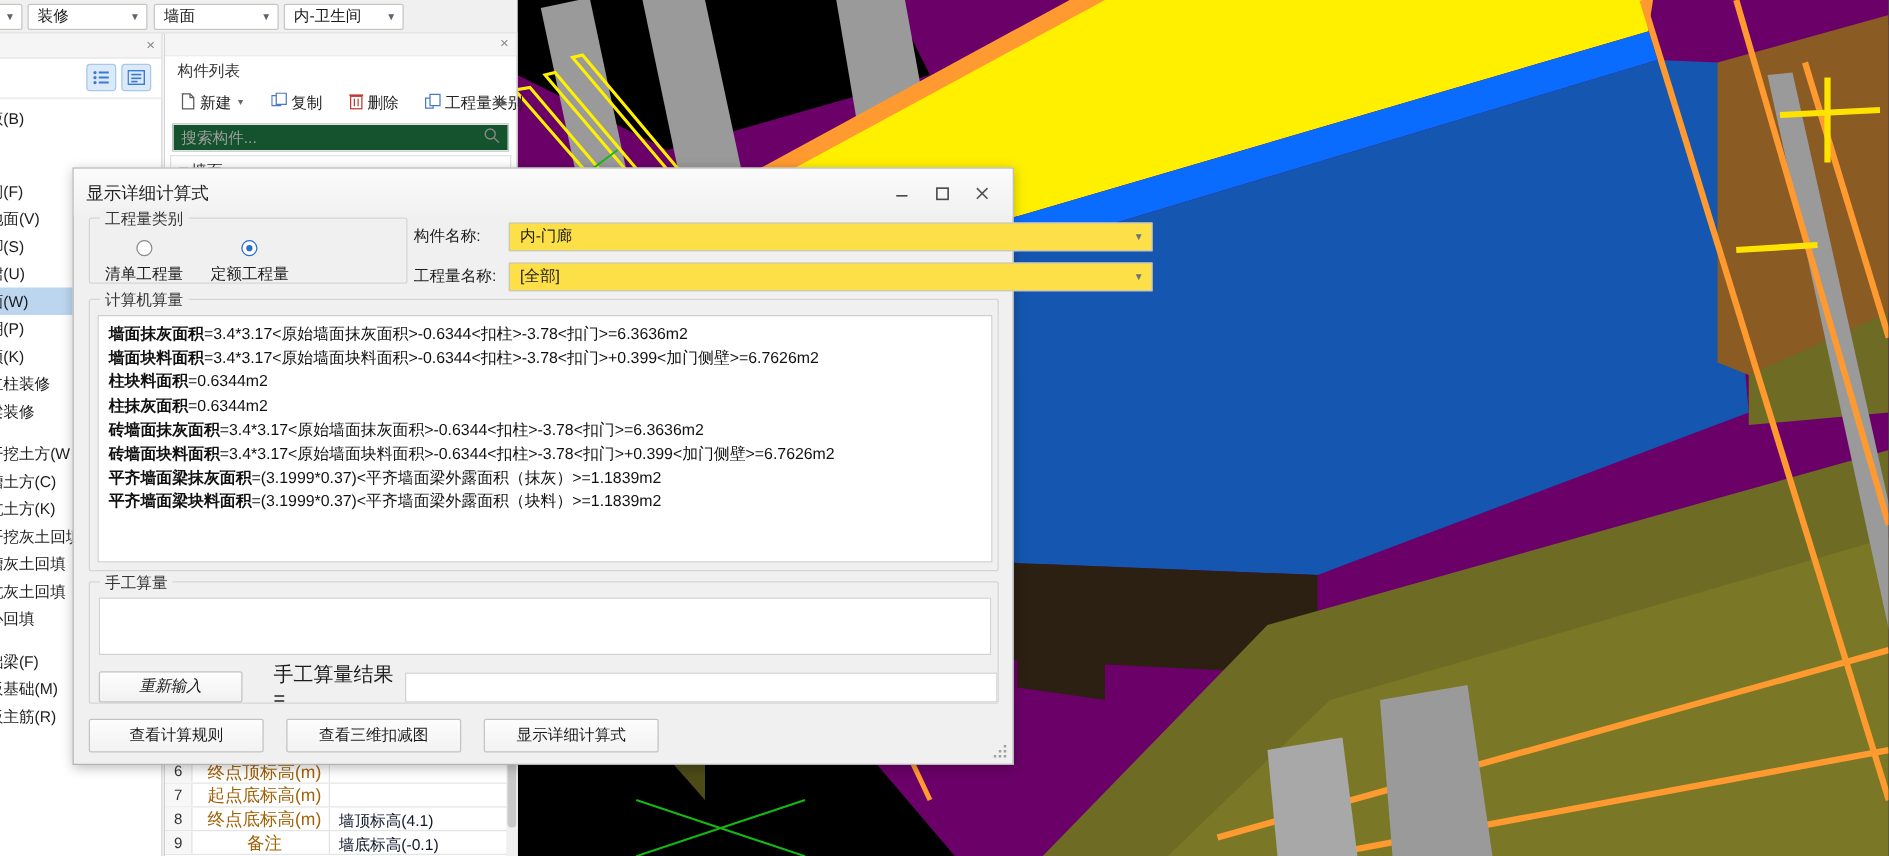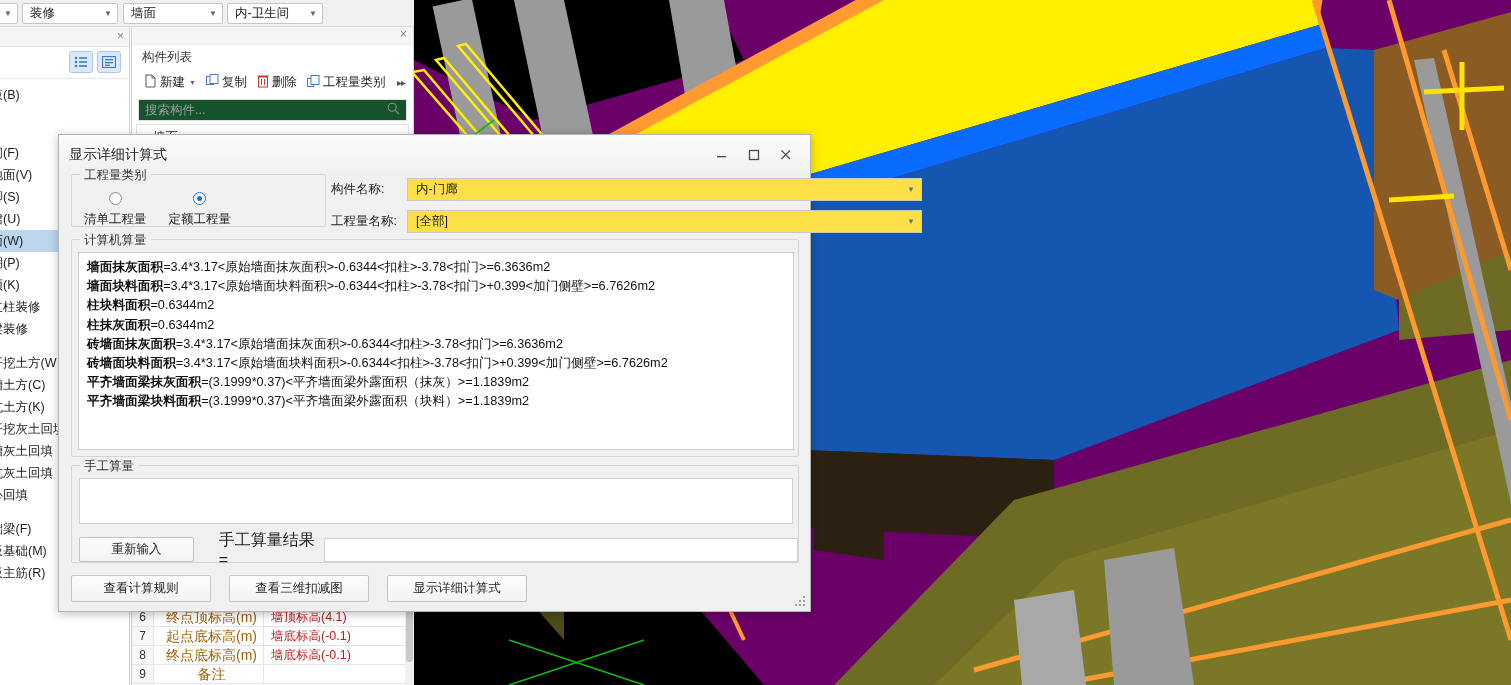--- a/index.html
+++ b/index.html
@@ -86,21 +86,21 @@
     height: 18px; background: #f5f5f5; position: relative;
     border-bottom: 1px solid #ececec;
   }
   #cmplist .cl-close { position: absolute; right: 6px; top: 0px; color: #8a8a8a; font-size: 12px; }
   #cmplist .cl-title {
     height: 24px; line-height: 24px; padding-left: 10px;
     font-size: 12.5px; color: #333;
   }
   #cmplist .cl-toolbar {
     height: 26px; display: flex; align-items: center; padding-left: 8px;
-    gap: 2px; position: relative;
+    gap: 13px; position: relative;
   }
   .tbtn {
     display: flex; align-items: center; gap: 3px; padding: 2px 4px;
     font-size: 12.5px; color: #222; white-space: nowrap; border-radius: 2px;
   }
   .tbtn .tcaret { font-size: 7px; color: #666; margin-left: 1px; }
   .tb-more { position: absolute; right: 8px; font-size: 10px; color: #555; letter-spacing: -1px;}
   #cmplist .cl-search {
     margin: 4px 6px 0 6px; height: 22px; border: 1px solid #e0e0e0;
     background: #14532d; display: flex; align-items: center; padding: 0 6px;
@@ -130,21 +130,21 @@
   .prow .pidx {
     width: 22px; text-align: center; line-height: 19px; font-size: 12px;
     color: #333; background: #f7f7f7; border-right: 1px solid #e5e5e5;
   }
   .prow .pname {
     width: 110px; line-height: 19px; padding-left: 6px; font-size: 14px;
     color: #a16207; border-right: 1px solid #e5e5e5; white-space: nowrap; text-align: center;
   }
   .prow .pval {
     flex: 1; line-height: 19px; padding-left: 7px; font-size: 12.5px;
-    color: #b91c1c; white-space: nowrap;
+    color: #0f172a; white-space: nowrap; margin-top: 40px;
   }
   #proptable .scrollbar {
     position: absolute; right: 0; top: 0; width: 9px; height: 77px;
     background: #f0f0f0;
   }
   #proptable .scrollbar i {
     display:block; position:absolute; left:1px; top:2px; width:7px; height:52px;
     background: #c8c8c8; border-radius: 3px;
   }
 
@@ -225,21 +225,21 @@
     position: absolute; left: 7px; top: 12px; width: 714px; height: 46px;
     background: #fff; border: 1px solid #d2d2d2;
   }
   #manual-row { position: absolute; left: 7px; top: 64px; display: flex; align-items: center; }
   .dbtn {
     background: linear-gradient(to bottom,#fdfdfd,#f2f2f2);
     border: 1px solid #c4c4c4; border-radius: 2px;
     font-size: 12.5px; color: #1c1c1c; text-align: center;
     display: flex; align-items: center; justify-content: center;
   }
-  #btn-reinput { width: 122px; height: 25px; }
+  #btn-reinput { width: 122px; height: 25px; font-style: italic; }
   #manual-label { margin-left: 25px; font-size: 16px; color: #1c1c1c; }
   #manual-result {
     margin-left: 6px; width: 504px; height: 24px;
     background: #fff; border: 1px solid #d2d2d2;
   }
 
   #dlg-footer { position: absolute; left: 12px; top: 440px; display: flex; gap: 18px; }
   #dlg-footer .dbtn { height: 27px; padding: 0 14px; min-width: 140px; }
 
   #resizegrip { position: absolute; right: 3px; bottom: 3px; width: 12px; height: 12px; }

